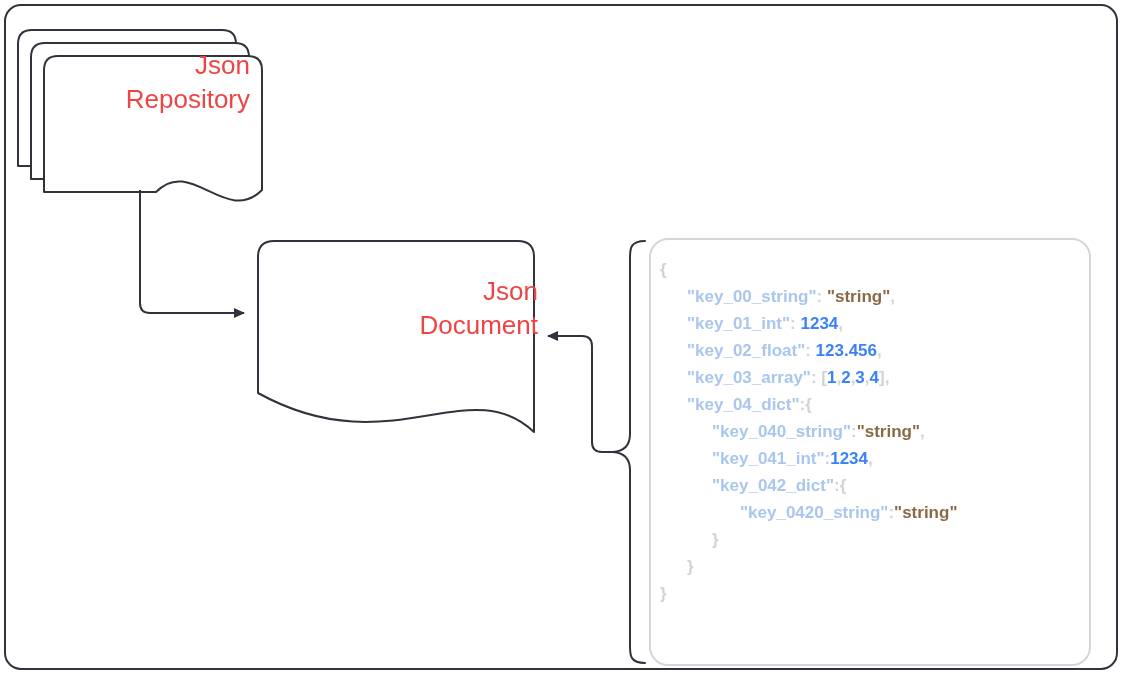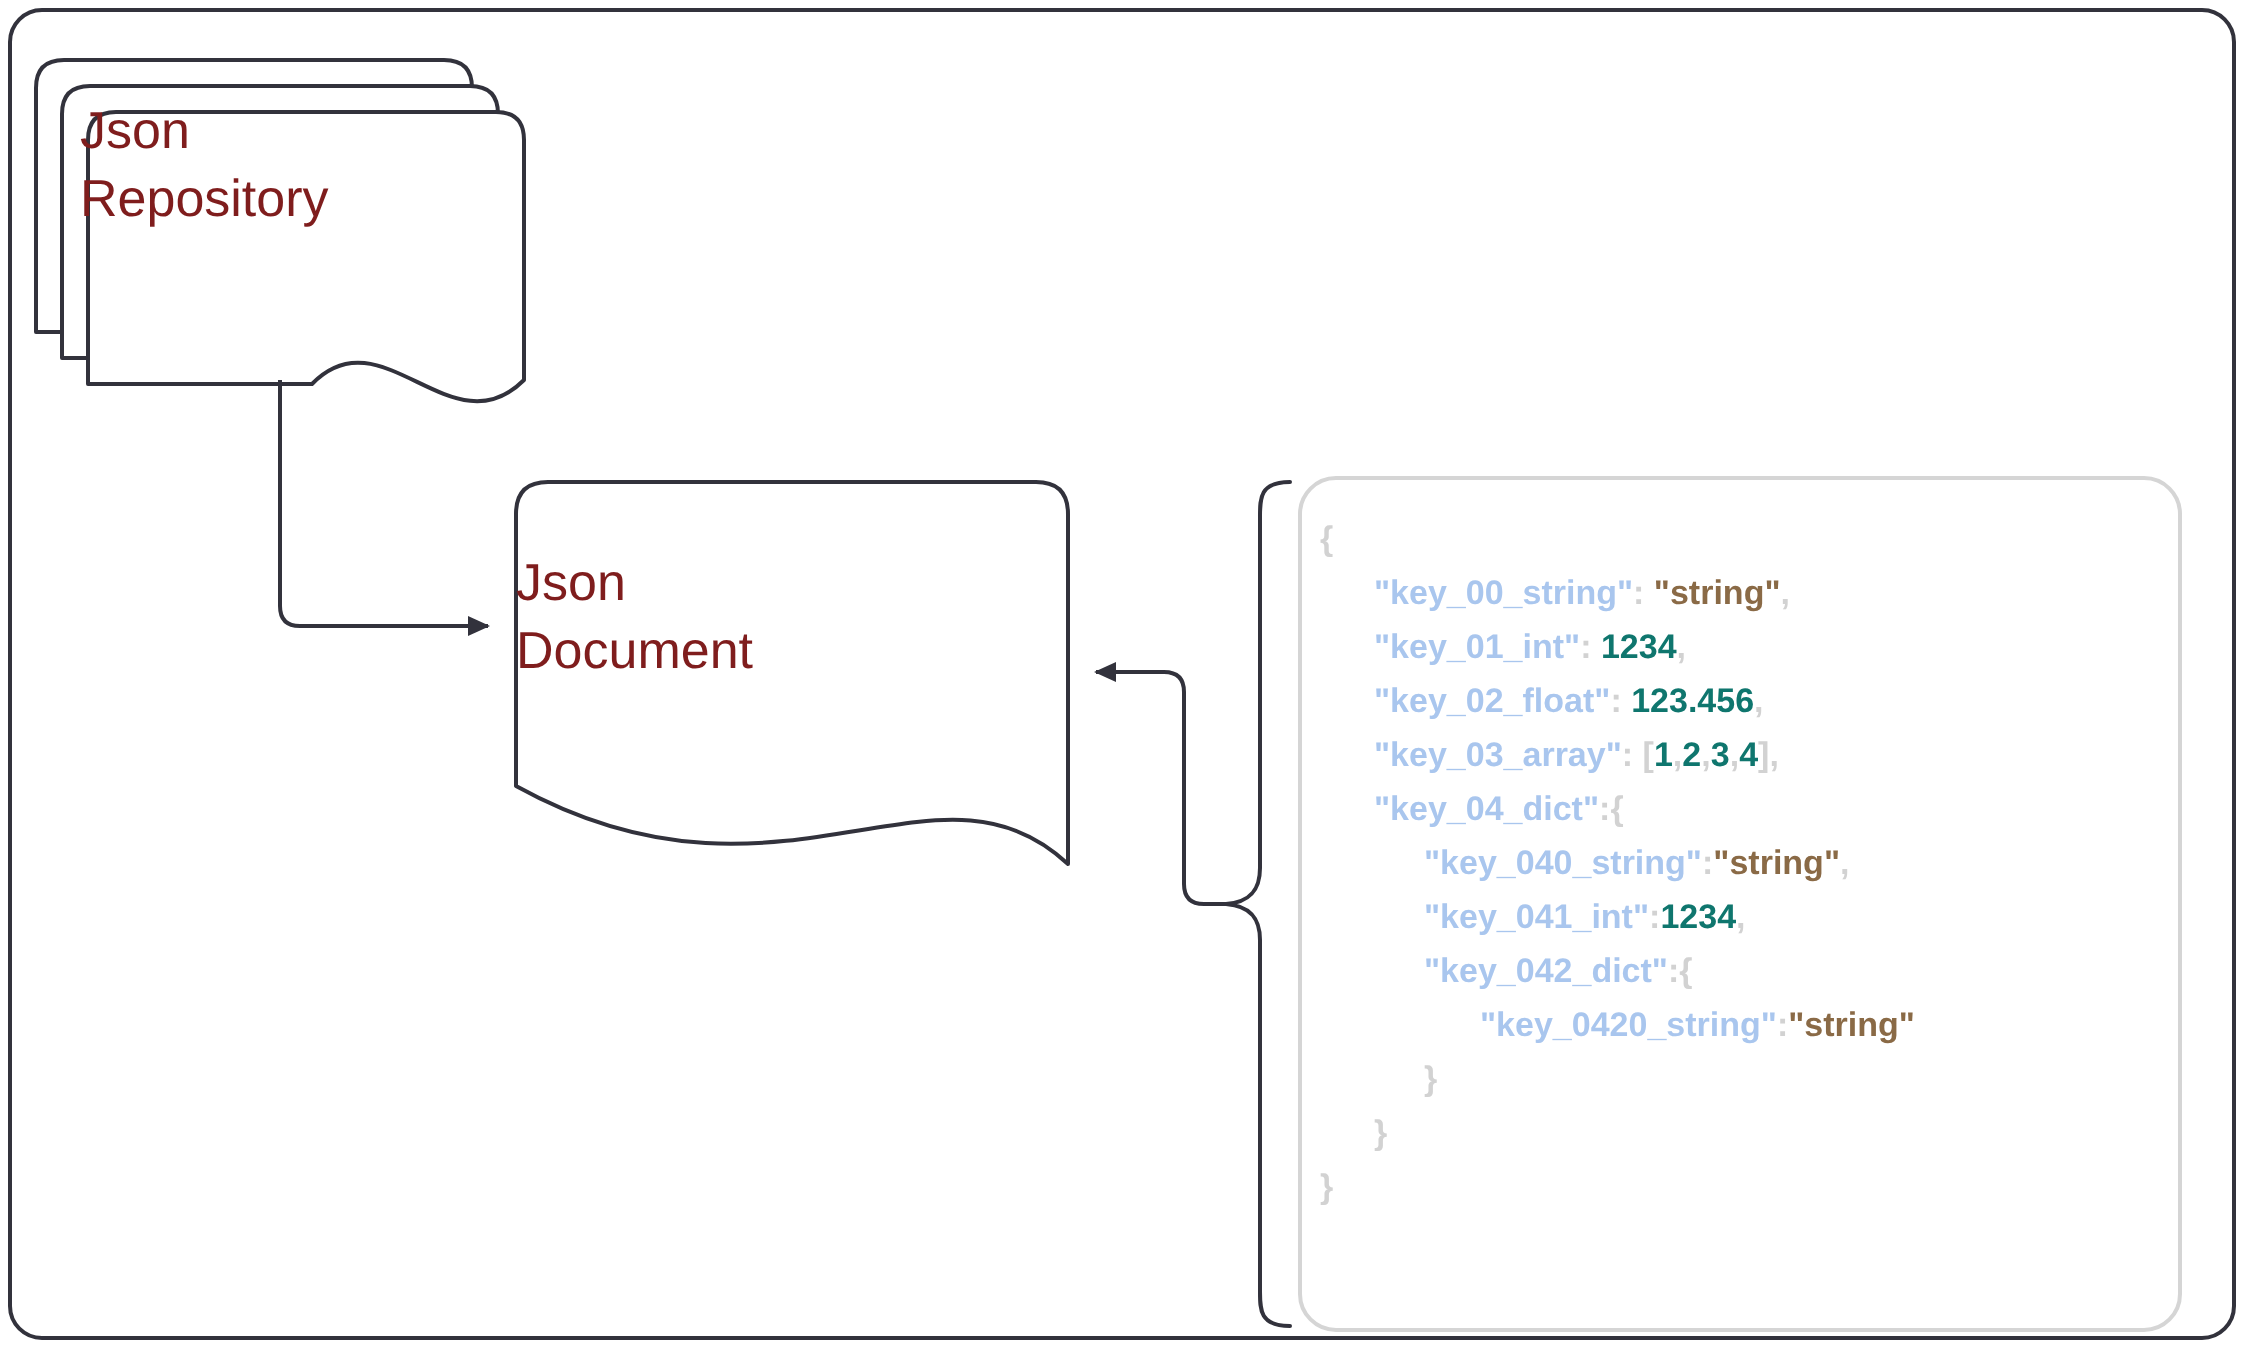--- a/index.html
+++ b/index.html
@@ -19,22 +19,22 @@
   }
   #diagram-svg {
     position: absolute;
     left: 0;
     top: 0;
     width: 1122px;
     height: 674px;
   }
   .shape-label {
     position: absolute;
-    text-align: left;
-    color: #7f1d1d;
+    text-align: right;
+    color: #ef4444;
     font-family: "Liberation Sans", sans-serif;
     font-size: 26px;
     line-height: 34px;
     letter-spacing: 0px;
     white-space: pre;
     pointer-events: none;
   }
   #repo-label {
     left: 40px;
     top: 48px;
@@ -52,21 +52,21 @@
     width: 420px;
     font-family: "Liberation Sans", sans-serif;
     font-size: 17px;
     font-weight: bold;
     line-height: 27px;
     white-space: pre;
   }
   #json-code .ln { display: block; }
   .tok-key   { color: #a9c6ee; }
   .tok-str   { color: #8a6a46; }
-  .tok-num   { color: #0f766e; }
+  .tok-num   { color: #3b82f6; }
   .tok-punct { color: #d2d2d2; font-weight: bold; }
   .tok-brace { color: #d2d2d2; font-weight: bold; }
 </style>
 </head>
 <body>
 
 <div id="canvas">
 
   <svg id="diagram-svg" viewBox="0 0 1122 674" xmlns="http://www.w3.org/2000/svg">
     <defs>

